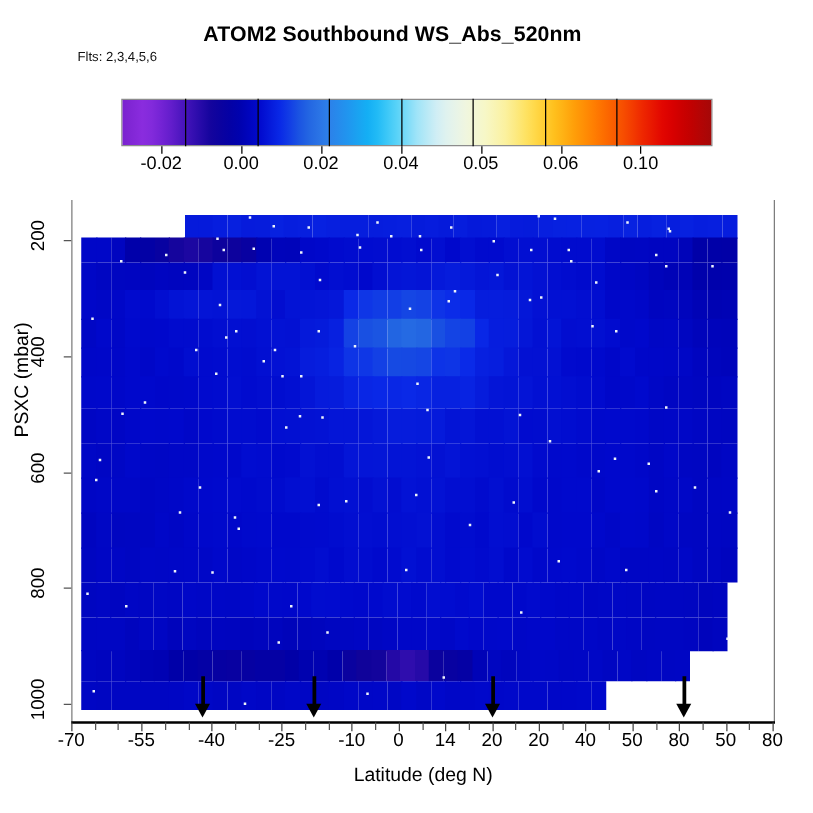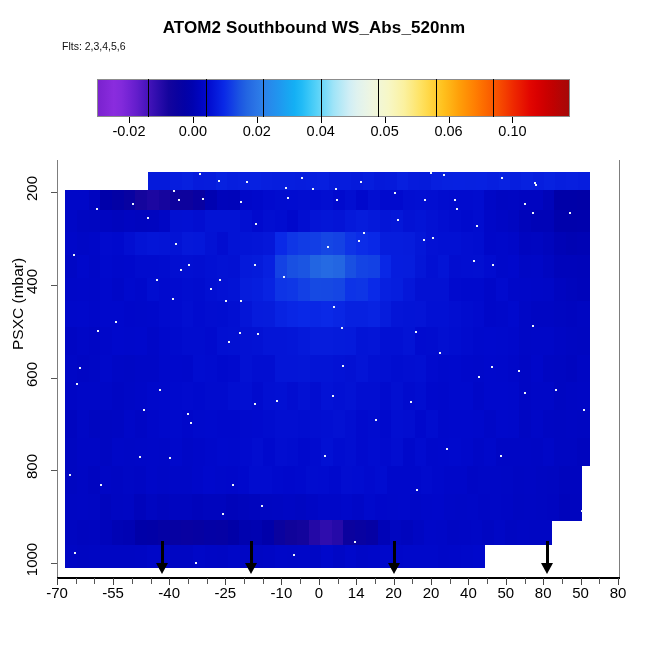--- a/index.html
+++ b/index.html
@@ -1033,15 +1033,16 @@
         <div class="xlbl" style="left: 336.6px;">20</div>
         <div class="xlbl" style="left: 374px;">20</div>
         <div class="xlbl" style="left: 411.4px;">40</div>
         <div class="xlbl" style="left: 448.8px;">50</div>
         <div class="xlbl" style="left: 486.2px;">80</div>
         <div class="xlbl" style="left: 523.6px;">50</div>
         <div class="xlbl" style="left: 561px;">80</div>
       </div>
 
     <div id="ylabel">PSXC (mbar)</div>
+    <div id="xlabel">Latitude (deg N)</div>
   </div>
 
 </div>
 
 </body></html>

